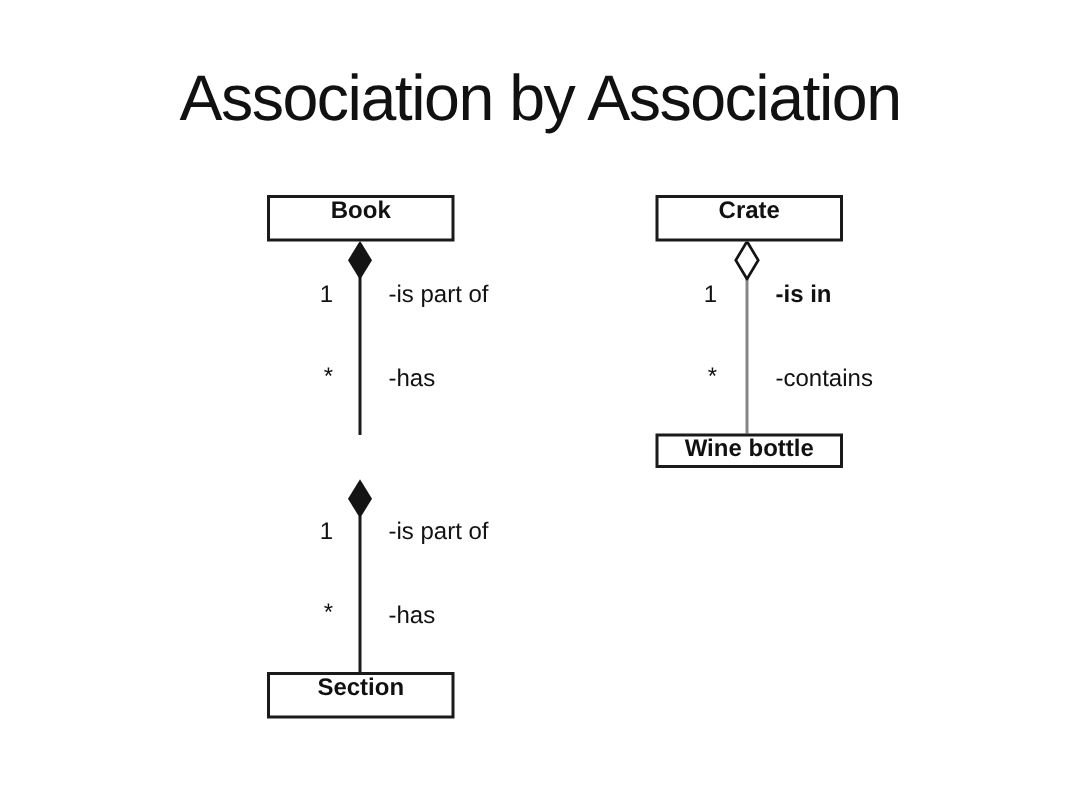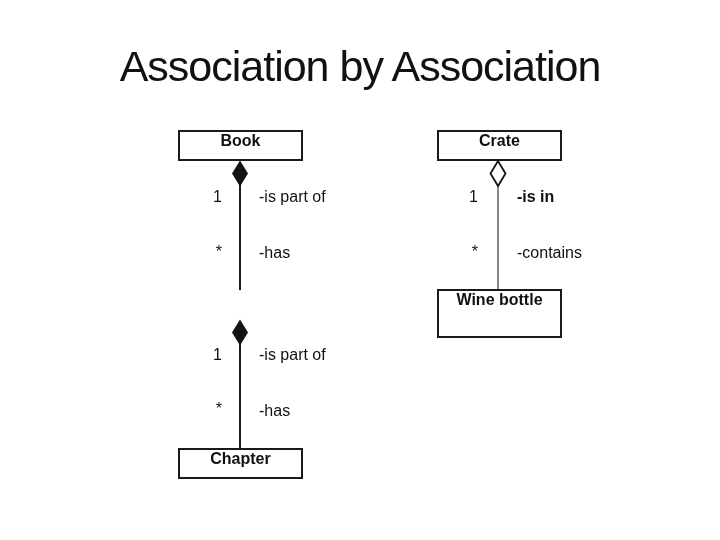--- a/index.html
+++ b/index.html
@@ -91,38 +91,38 @@
     </svg>
   </div>
 
   <div class="edge-label mult" style="left:196px; top:346px; width:26px;">1</div>
   <div class="edge-label" style="left:259px; top:346px;">-is part of</div>
 
   <div class="edge-label mult" style="left:196px; top:400px; width:26px;">*</div>
   <div class="edge-label" style="left:259px; top:402px;">-has</div>
 
   <div class="class-box" style="left:178px; top:448px;">
-    <span>Chapter</span>
+    <span>Section</span>
   </div>
 
   <div class="vline gray" style="left:497px; top:185px; height:105px;"></div>
 
   <div class="class-box" style="left:437px; top:130px;">
     <span>Crate</span>
   </div>
 
   <div class="diamond" style="left:489px; top:160px;">
     <svg width="18" height="27" viewBox="0 0 18 27">
       <polygon points="9,1 16.5,13.5 9,26 1.5,13.5" fill="#ffffff" stroke="#141414" stroke-width="1.8"></polygon>
     </svg>
   </div>
 
   <div class="edge-label mult" style="left:452px; top:188px; width:26px;">1</div>
   <div class="edge-label" style="left:517px; top:188px;font-weight:bold;">-is in</div>
 
   <div class="edge-label mult" style="left:452px; top:243px; width:26px;">*</div>
   <div class="edge-label" style="left:517px; top:244px;">-contains</div>
 
-  <div class="class-box" style="left:437px; top:289px; height:49px;">
+  <div class="class-box" style="left:437px; top:289px; height:23px;">
     <span>Wine bottle</span>
   </div>
 
 </div>
 
 </body></html>

